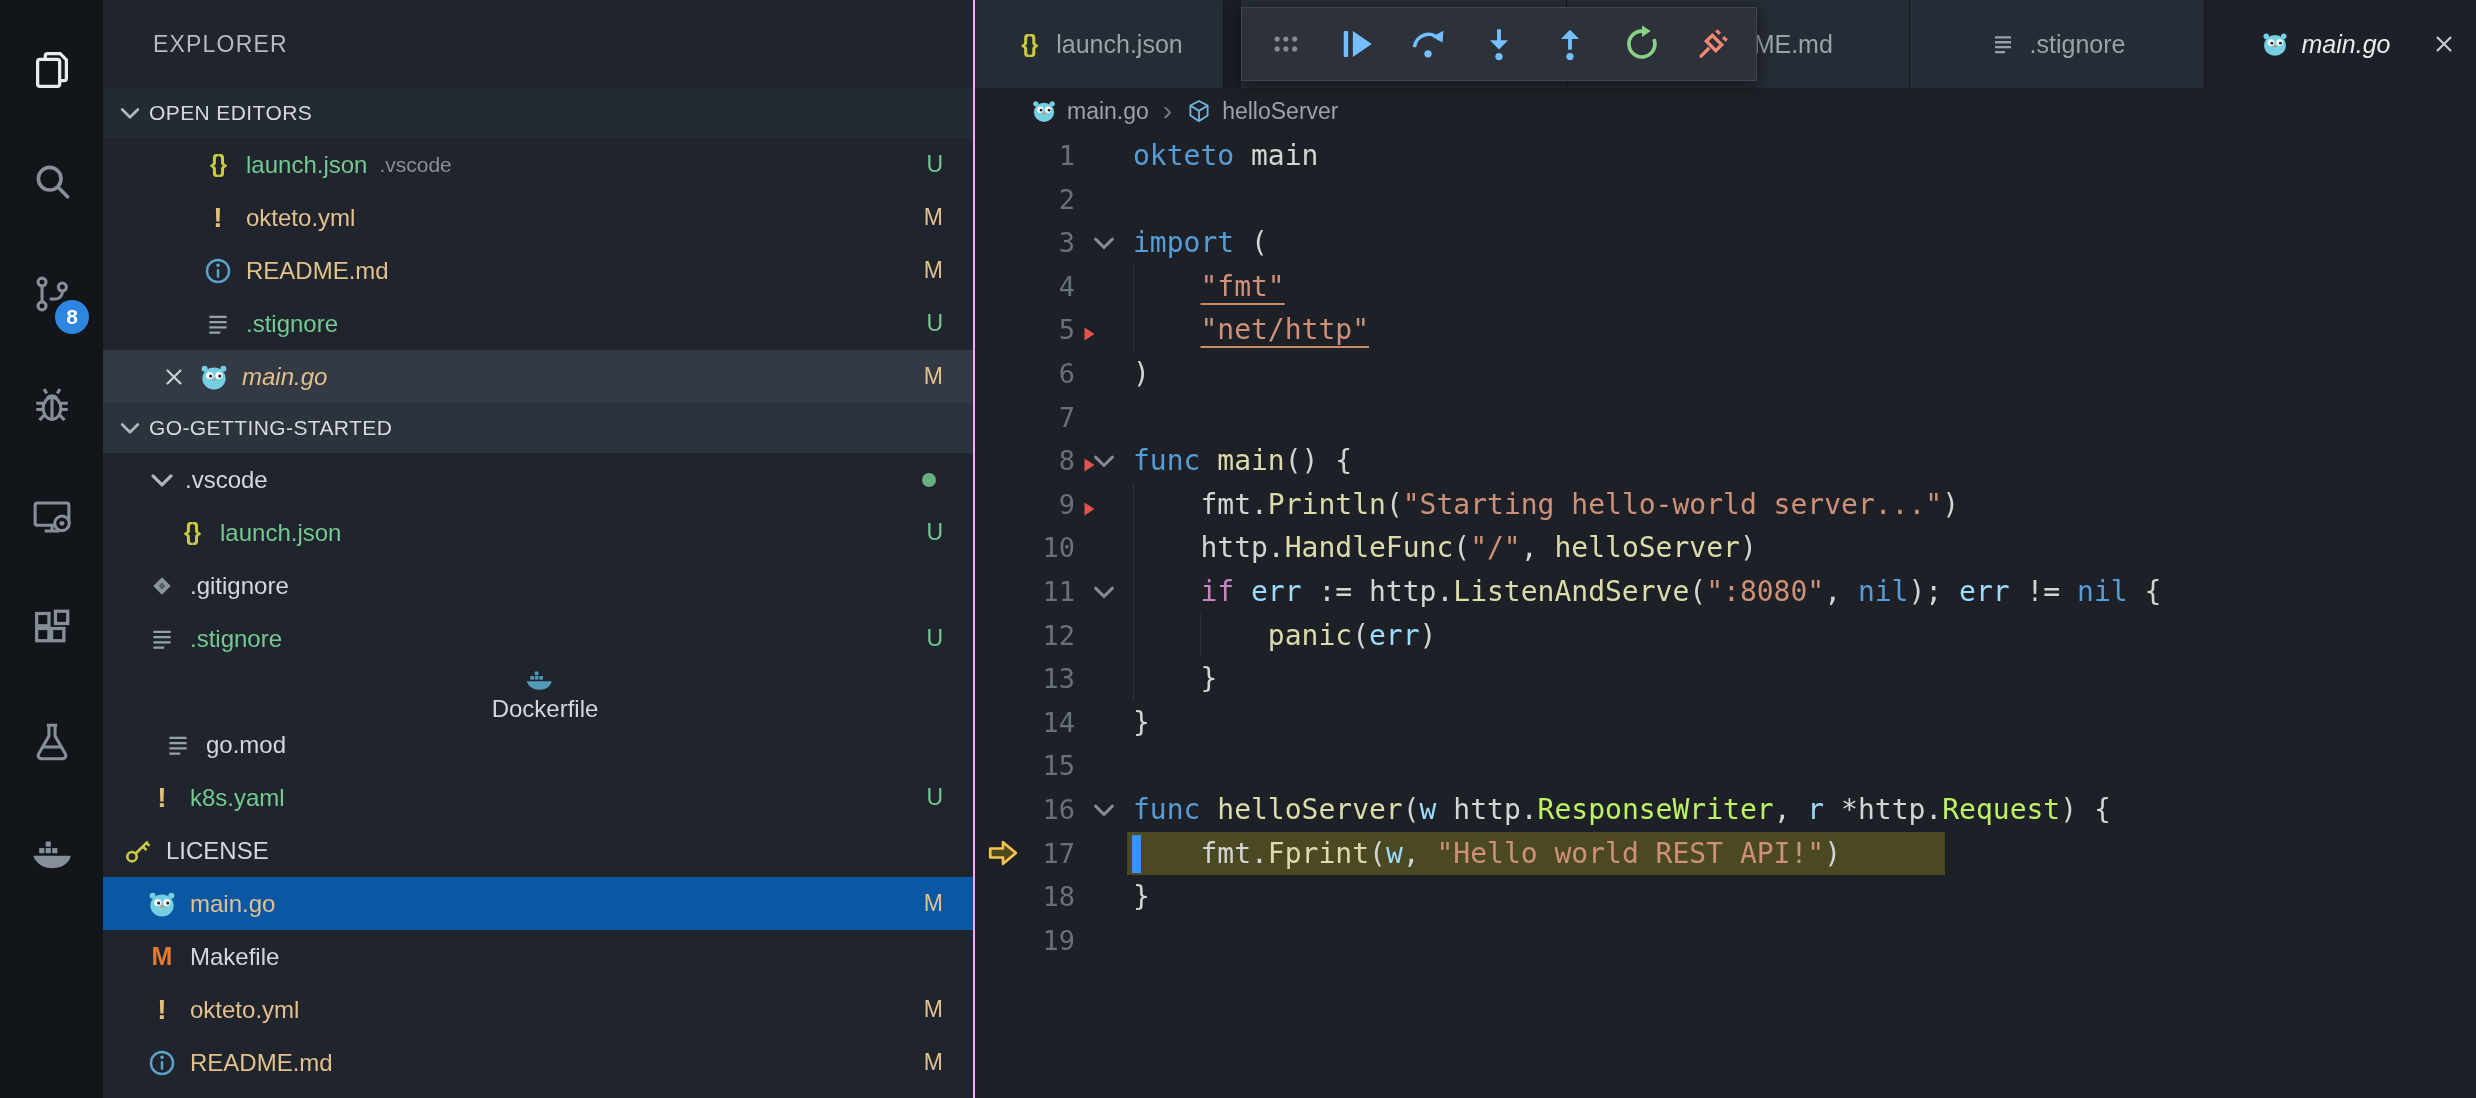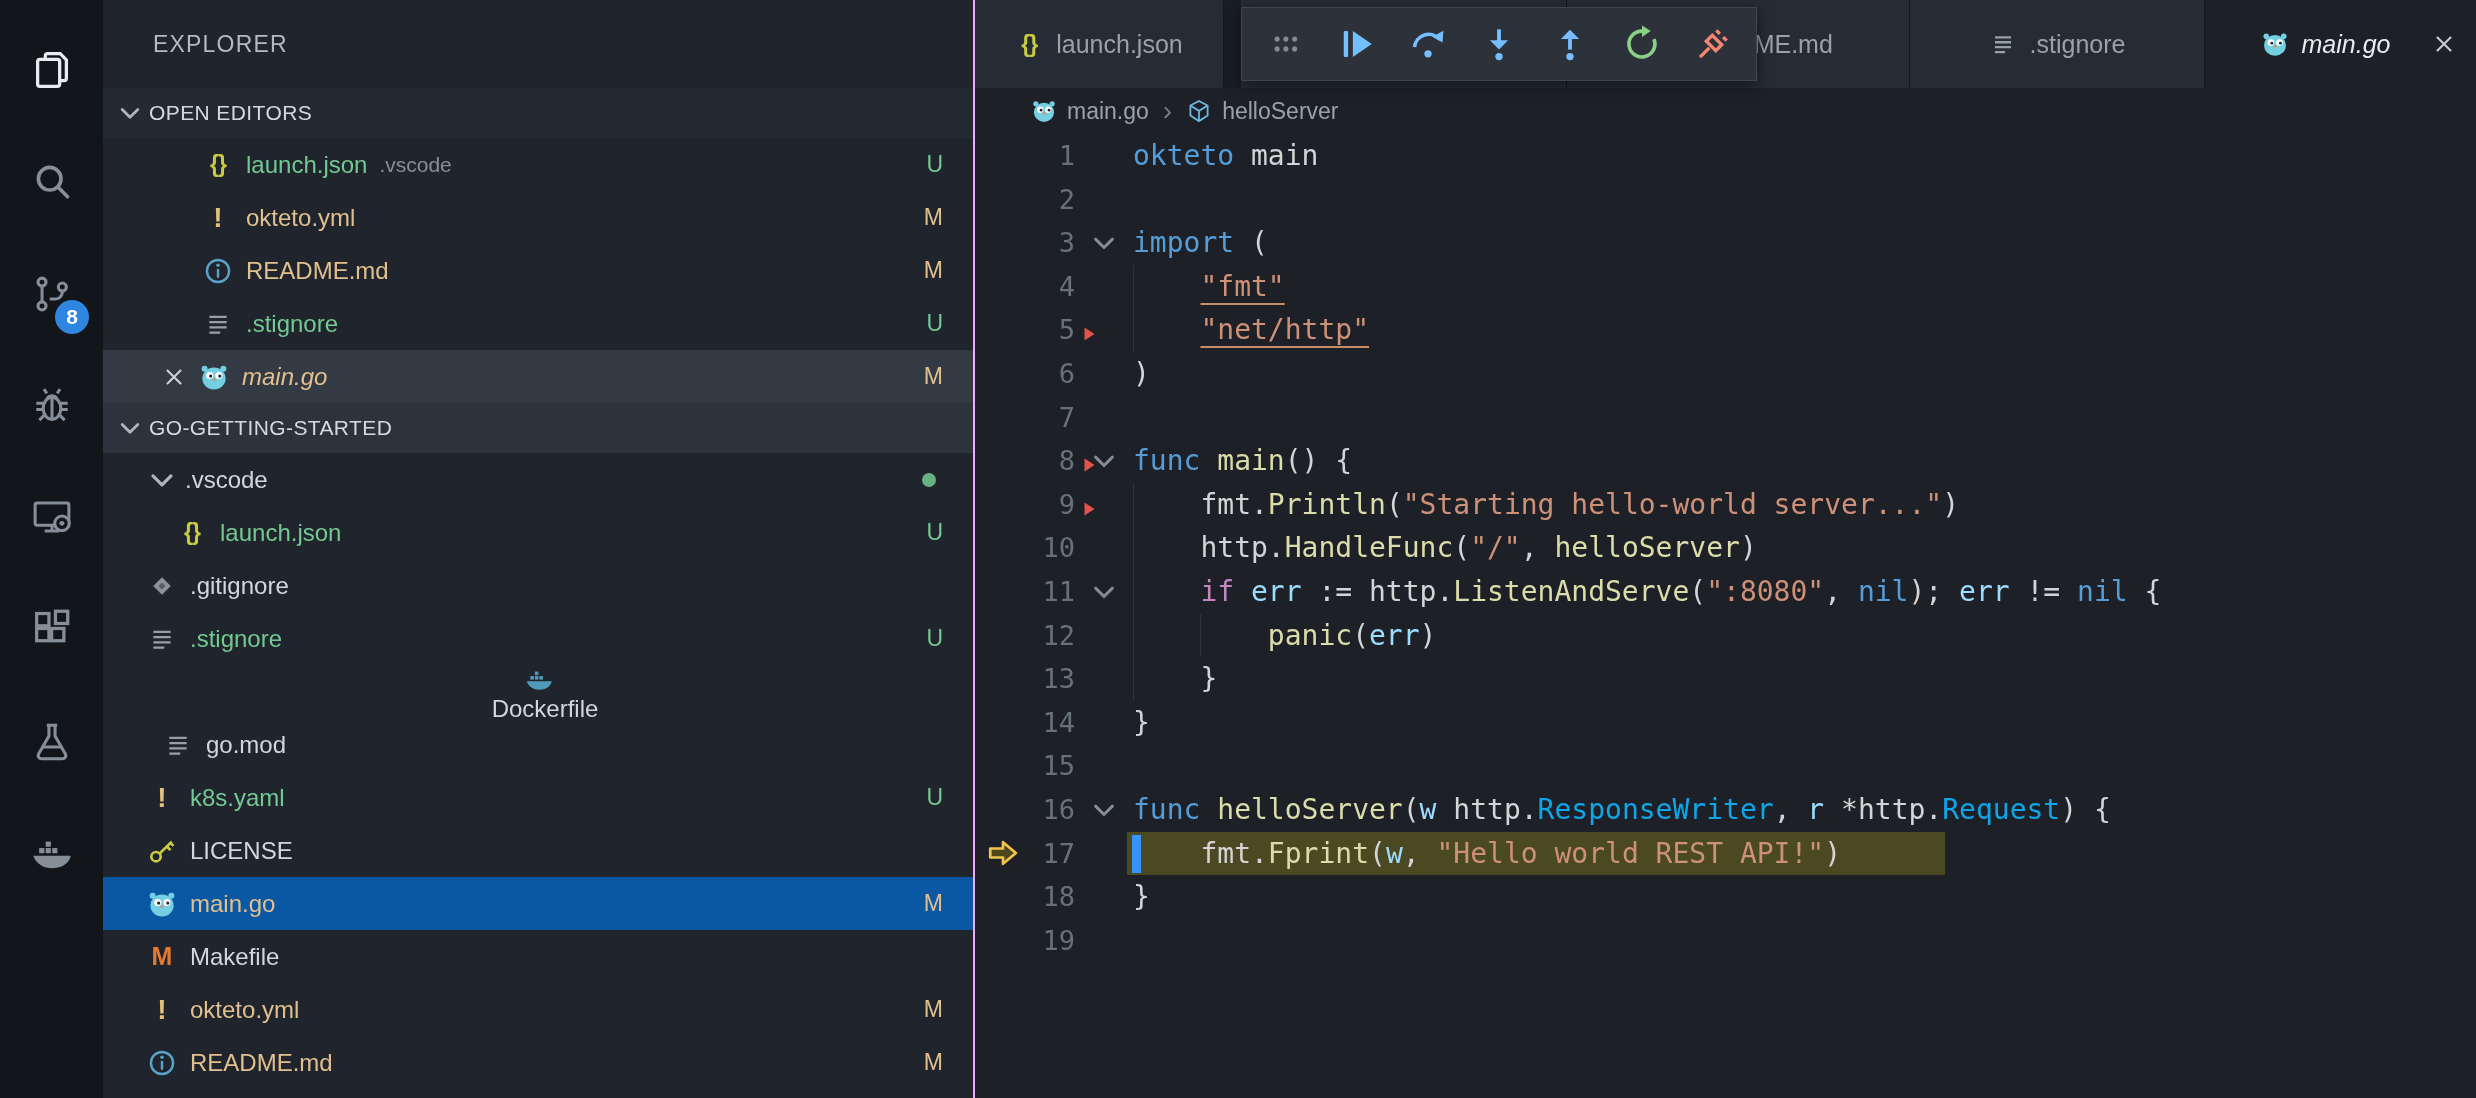--- a/index.html
+++ b/index.html
@@ -94,21 +94,21 @@
   .ln-deco{width:58px;flex:none;position:relative;display:flex;align-items:center;justify-content:center;}
   .ln-deco .fold{width:28px;height:28px;color:#848c95;display:flex;cursor:pointer;}
   .ln-deco .marker{position:absolute;left:4px;top:5px;width:20px;height:20px;}
   .ln-content{flex:1;position:relative;color:#d4d4d4;}
   .ind{display:inline-block;width:4ch;height:43.6px;vertical-align:top;
     border-left:1px solid rgba(228,232,238,.09);box-sizing:border-box;}
   .dbg-hl{display:inline-block;height:43.6px;vertical-align:top;background:rgba(222,199,22,.24);
     padding-right:104px;padding-left:6px;margin-left:-6px;}
   .cursor{position:absolute;left:-1px;top:3px;height:38px;width:9px;background:#3794ff;z-index:2;}
   .tok-kw{color:#569cd6;}.tok-ctl{color:#c586c0;}.tok-fn{color:#dcdcaa;}.tok-str{color:#ce9178;}
-  .tok-typ{color:#0ea5e9;}.tok-var{color:#9cdcfe;}.tok-fg{color:#d4d4d4;}
+  .tok-typ{color:#bef264;}.tok-var{color:#9cdcfe;}.tok-fg{color:#d4d4d4;}
   .tok-str-u{color:#ce9178;text-decoration:underline;text-decoration-thickness:2px;
     text-underline-offset:7px;text-decoration-color:#c98a66;}
 </style>
 </head>
 <body>
 
 <div class="app">
   <div class="activity-bar">
       <div class="ab-item active">
         <span style="display: flex;">
@@ -310,21 +310,21 @@
               <path d="M3.4 4.2h9.2M3.4 7h9.2M3.4 9.8h9.2M3.4 12.6h5.8"></path>
             </svg>
           </span>
           <span class="lbl">go.mod</span>
         </div>
         <div class="row st-untracked" style="padding-left: 44px;">
           <span class="ficon txt-icon ic-warn">!</span>
           <span class="lbl">k8s.yaml</span>
           <span class="badge">U</span>
         </div>
-        <div class="row" style="padding-left: 44px;">
+        <div class="row" style="padding-left: 20px;">
           <span class="ficon ">
             <svg viewBox="0 0 16 16" fill="none" stroke="#cbcb41" stroke-width="1.4">
               <circle cx="4.8" cy="11" r="2.5"></circle>
               <path d="M6.9 9.2L13.2 3M10.6 5.6l1.9 1.9M12.5 3.7l1.6 1.6"></path>
             </svg>
           </span>
           <span class="lbl">LICENSE</span>
         </div>
         <div class="row sel-blue st-modified" style="padding-left: 44px;">
           <span class="ficon ">

